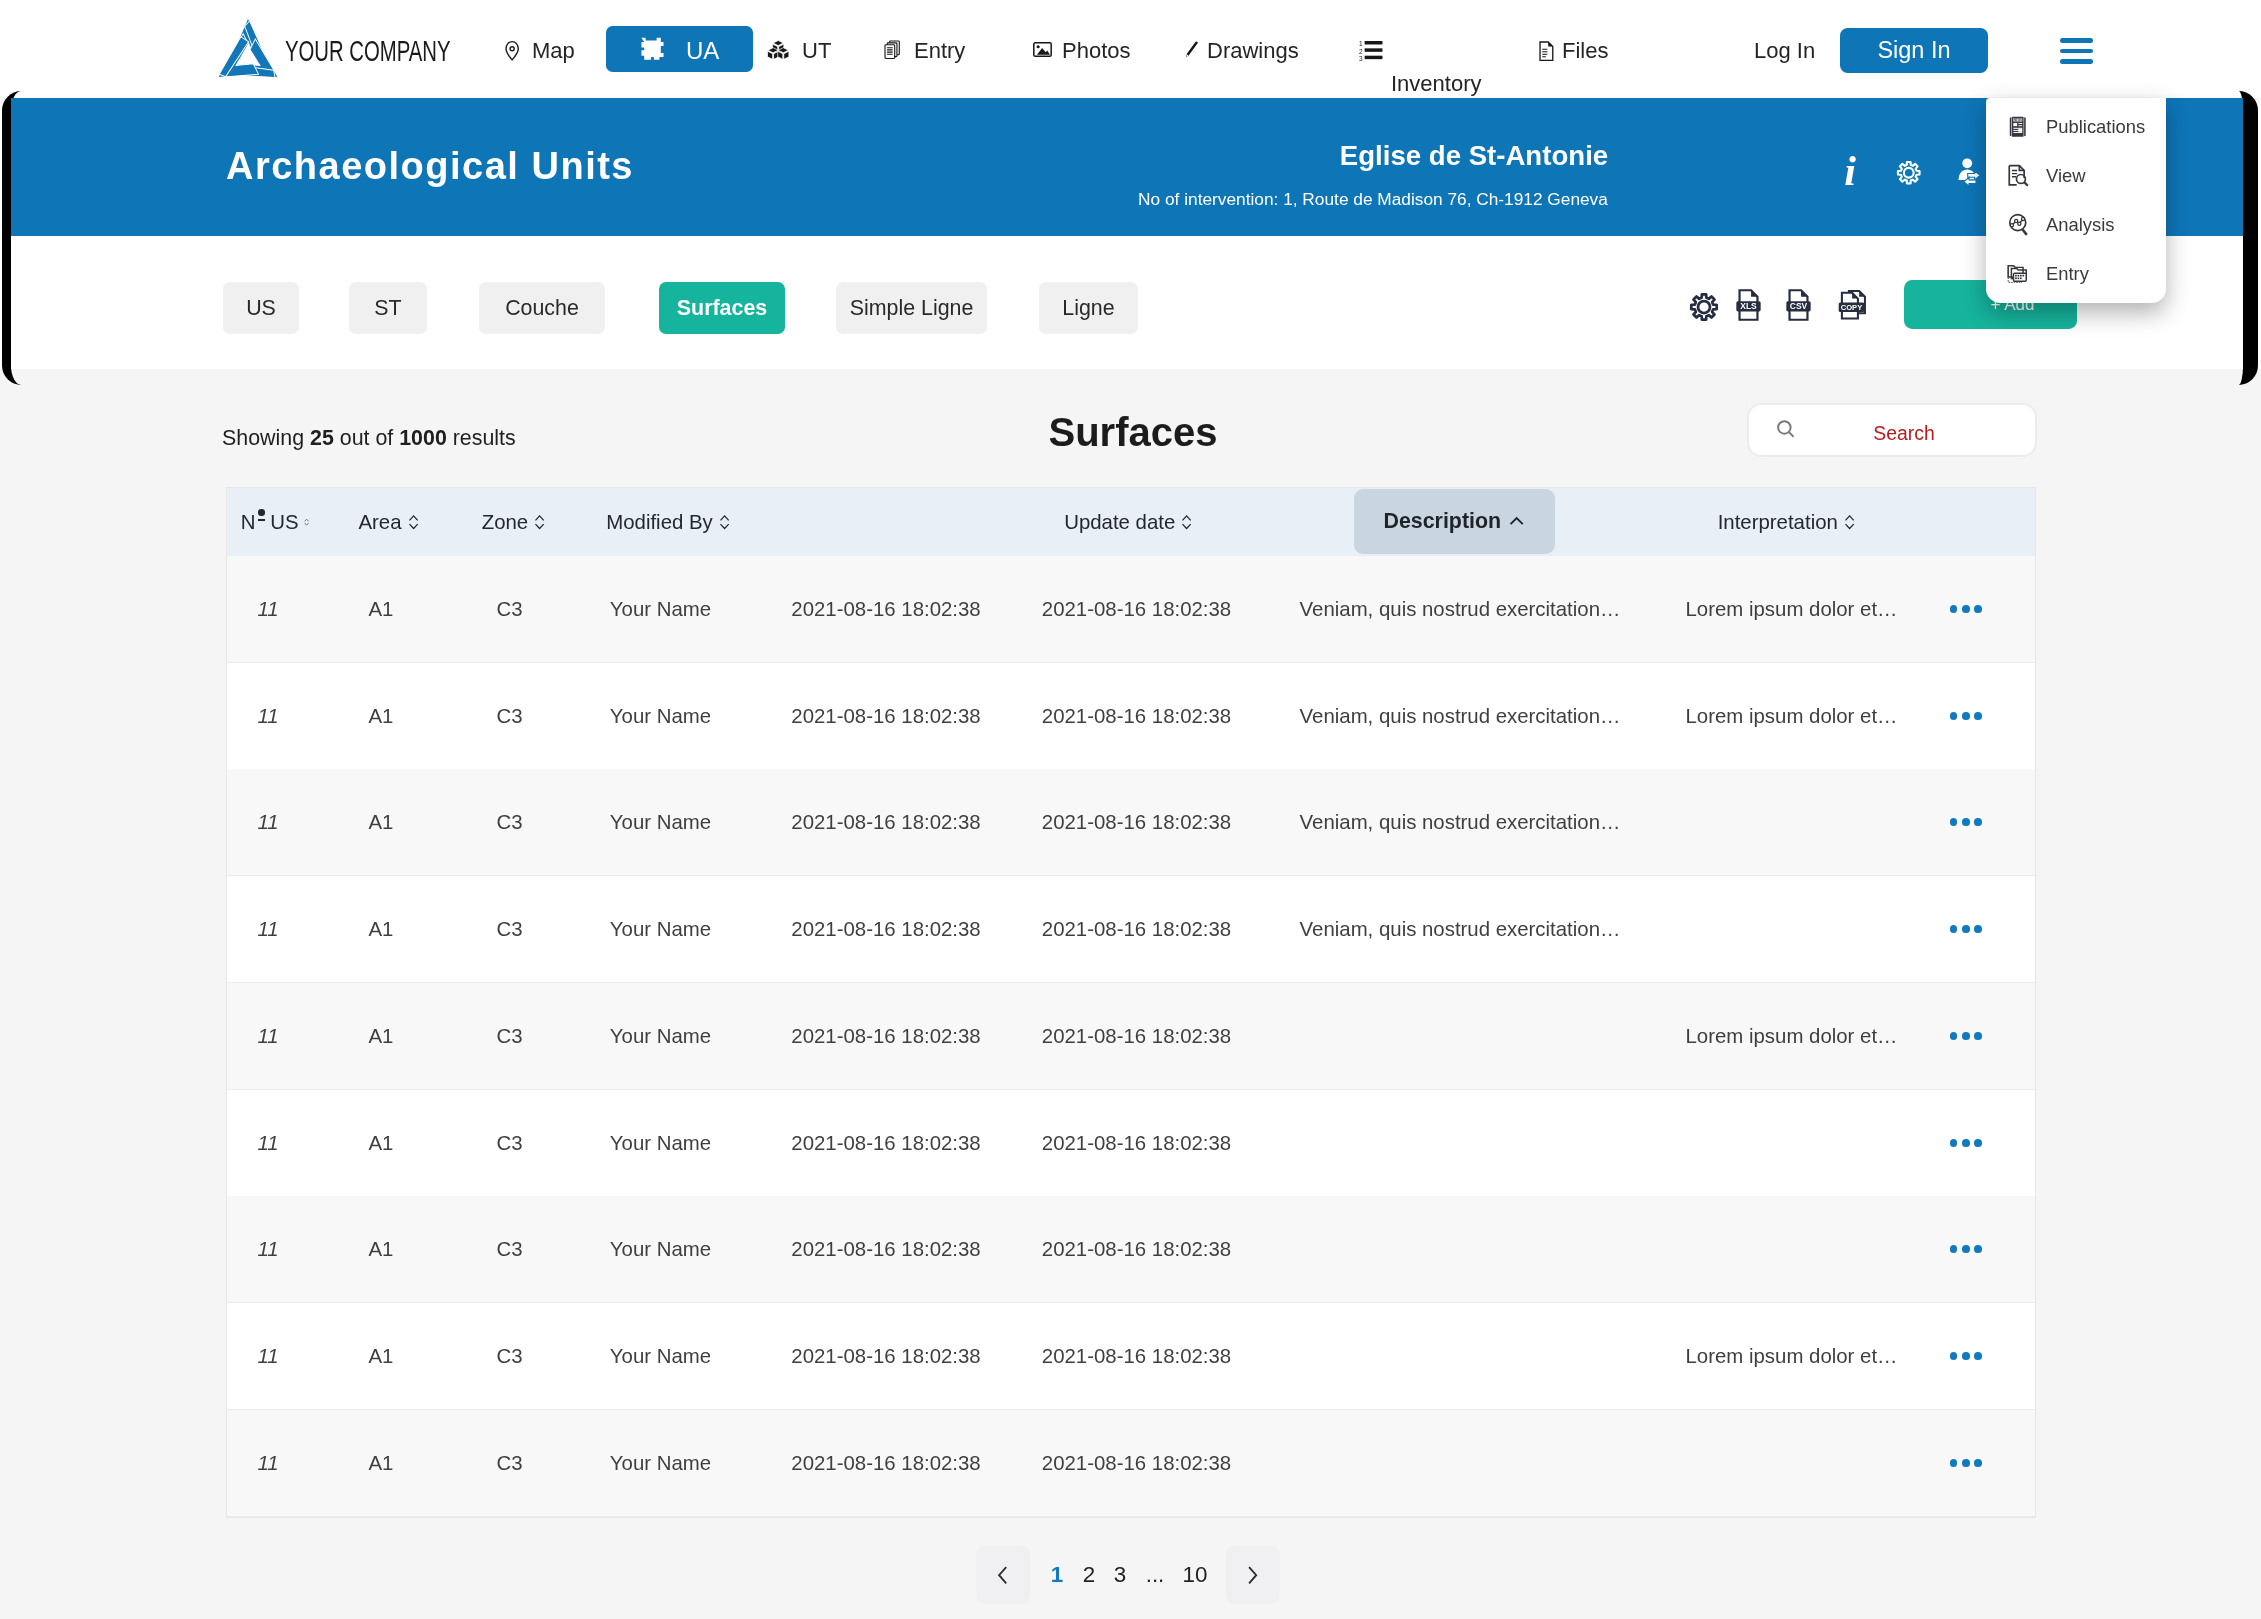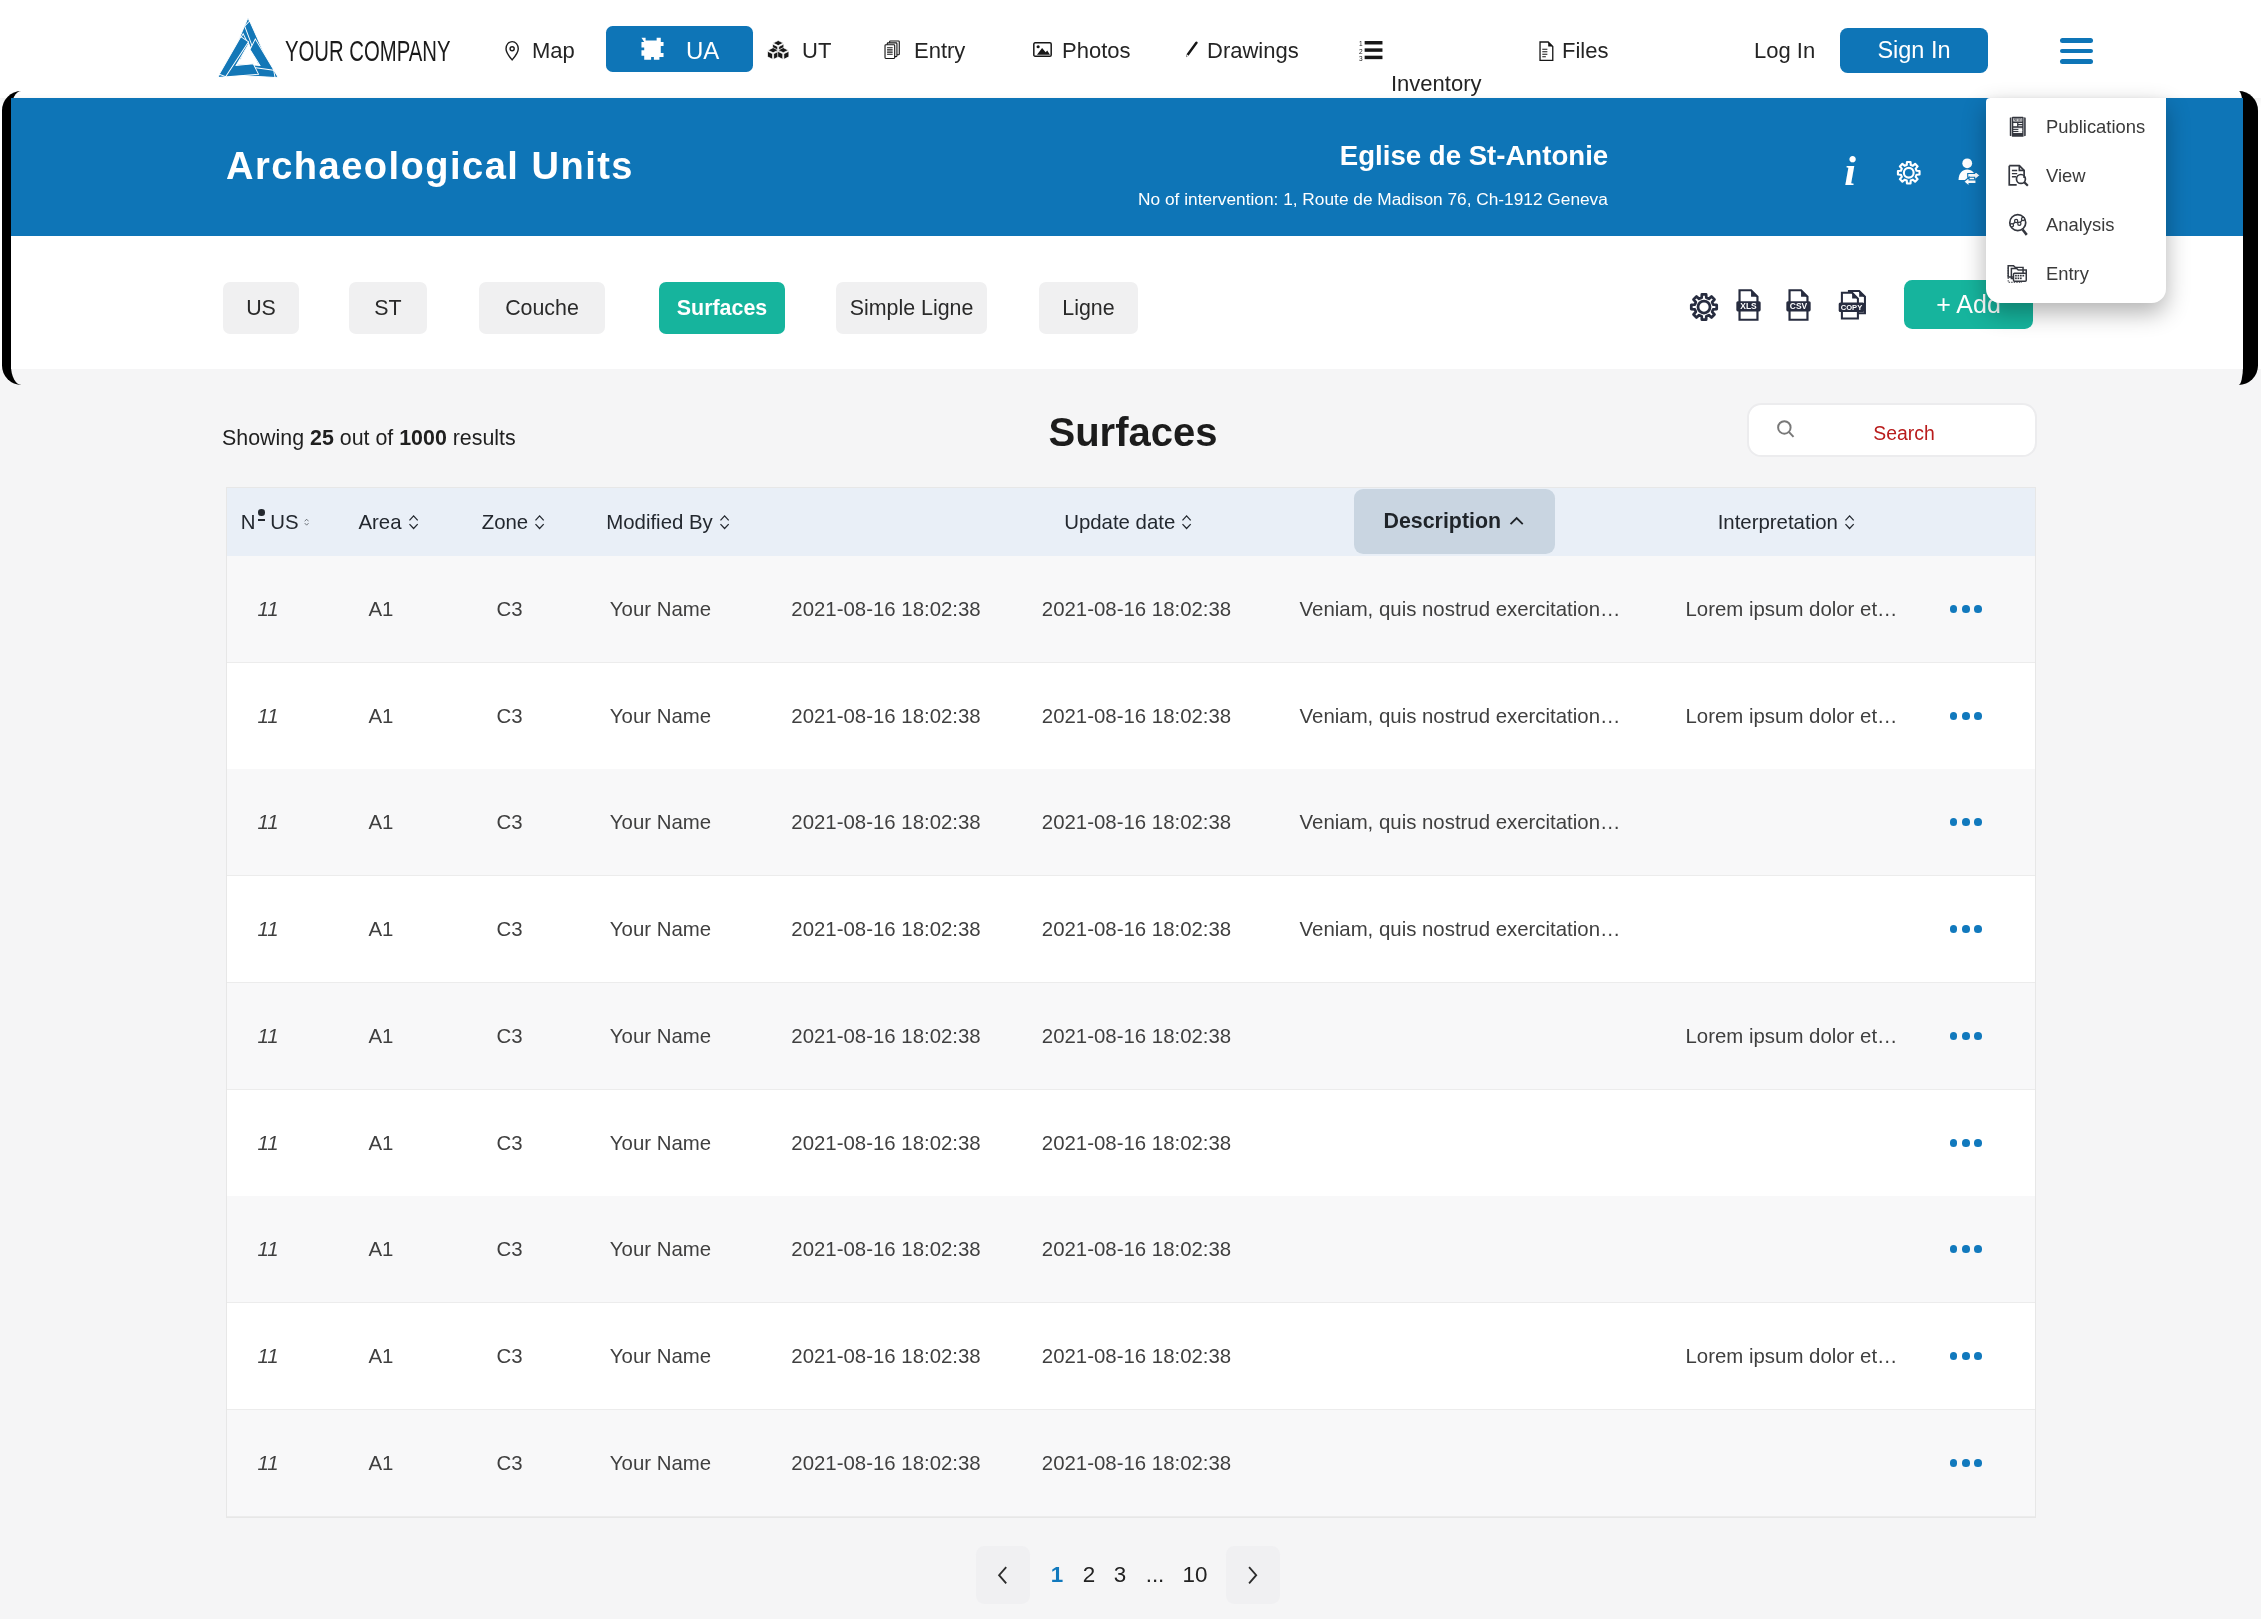--- a/index.html
+++ b/index.html
@@ -184,21 +184,21 @@
 
     <svg class="abs" style="left:1837px;top:53px;" width="29" height="32" viewBox="0 0 22 25">
       <path fill="none" stroke="#272c3f" stroke-width="1.6" d="M7 3.5 h8 l4.5 4.5 v13 h-12.5 Z" transform="translate(2,-2)"></path>
       <path fill="#272c3f" d="M15 1.5 l4.5 4.5 h-4.5 Z" transform="translate(2,0)"></path>
       <path fill="#fff" stroke="#272c3f" stroke-width="1.6" d="M3.5 3 h8 l4.5 4.5 v15.5 h-12.5 Z"></path>
       <path fill="#272c3f" d="M11.5 3 l4.5 4.5 h-4.5 Z"></path>
       <rect x="1" y="10.5" width="20" height="7.5" rx="1.2" fill="#272c3f"></rect>
       <text x="11" y="16.4" text-anchor="middle" font-size="5.9" font-weight="bold" fill="#fff" font-family="Liberation Sans">COPY</text>
     </svg>
 
-    <div class="abs" style="left:1904px;top:44px;width:129px;height:49px;background:#16b49d;border-radius:8.2px;display:flex;align-items:center;justify-content:center;color:#fff;font-size:25px;">+ Add</div>
+    <div class="abs" style="left:1904px;top:44px;width:129px;height:49px;background:#16b49d;border-radius:8.2px;display:flex;align-items:center;justify-content:center;color:#fff;font-size:17px;padding-left:44px;">+ Add</div>
   </div>
 
   <div class="abs dropdown" id="dropdown">
     <div class="ditem">
       <svg class="dicon" viewBox="0 0 24 24">
         <g fill="#34373f">
             <path d="M4.5 3.5 L6 3 V21 L4.5 20.5 Z"></path>
             <path d="M19.5 3.5 L18 3 V21 L19.5 20.5 Z"></path>
         <rect x="6.5" y="2.5" width="11" height="19" rx="0.8" fill="#34373f"></rect>
         <rect x="7.8" y="4" width="8.4" height="3" fill="#fff"></rect>

